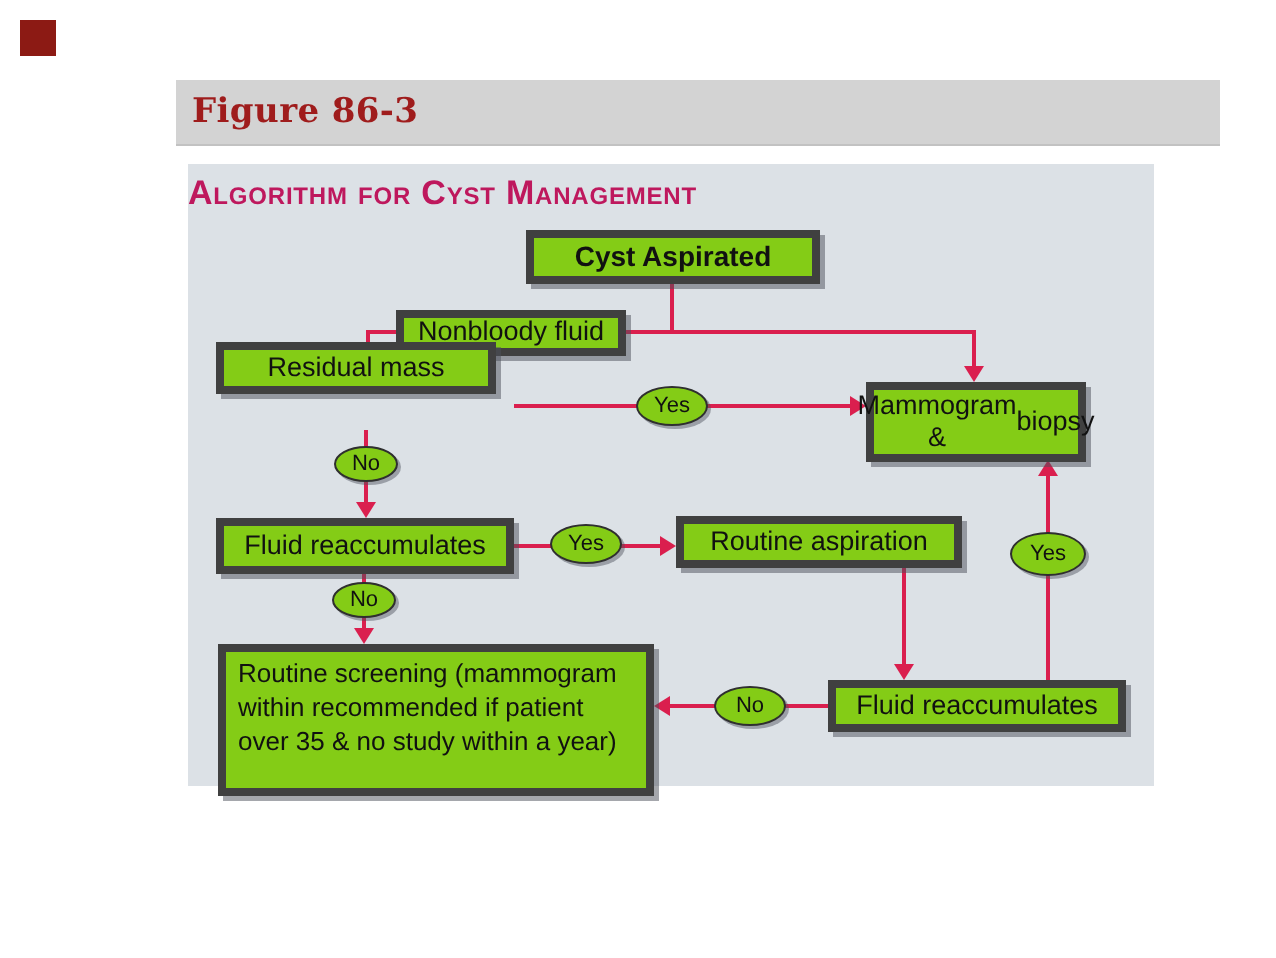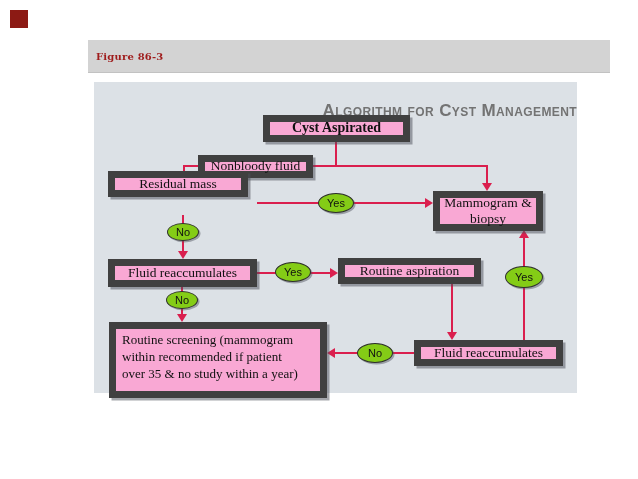--- a/index.html
+++ b/index.html
@@ -10,41 +10,41 @@
   
   .corner-mark{position:absolute;left:10px;top:10px;width:18px;height:18px;background:#8c1a14;}
   
   .figure-bar{
     position:absolute;left:88px;top:40px;width:522px;height:33px;
     background:#d3d3d3;border-bottom:1px solid #c2c2c2;
     display:flex;align-items:center;box-sizing:border-box;padding-left:8px;
   }
   .figure-bar .label{
     font-family:"DejaVu Serif","Liberation Serif",serif;
-    font-weight:bold;font-size:10px;color:#9f1c1c;letter-spacing:0.2px;
+    font-weight:bold;font-size:17px;color:#9f1c1c;letter-spacing:0.2px;
   }
   
   .panel{
     position:absolute;left:94px;top:82px;width:483px;height:311px;
     background:#dce1e6;
   }
   .panel-title{
-    position:absolute;left:0;top:19px;width:100%;text-align:right;
-    font-variant:small-caps;font-weight:bold;font-size:17px;color:#737373;
+    position:absolute;left:0;top:5px;width:100%;text-align:left;
+    font-variant:small-caps;font-weight:bold;font-size:17px;color:#be185d;
     letter-spacing:0.4px;
   }
   
   .node{
-    position:absolute;background:#f9a8d4;border:7px solid #404040;
+    position:absolute;background:#84cc16;border:4px solid #404040;
     box-shadow:2.5px 2.5px 0 rgba(75,80,90,0.5);
     display:flex;align-items:center;justify-content:center;
-    font-size:13.5px;color:#111;box-sizing:border-box;text-align:center;line-height:1.2;font-family:Liberation Serif, serif;
+    font-size:13.5px;color:#111;box-sizing:border-box;text-align:center;line-height:1.2;
   }
   .node.bold{font-weight:bold;font-size:14px;}
-  .node.multiline{flex-direction:column;}
+  .node.multiline{}
   .node.left-text{justify-content:flex-start;text-align:left;padding:3px 6px;font-size:13px;line-height:1.3;flex-direction:column;align-items:flex-start;}
   
   .oval{
     position:absolute;background:#84cc16;border:1.5px solid #2f2f2f;border-radius:50%;
     box-shadow:1.5px 1.5px 0 rgba(75,80,90,0.45);
     display:flex;align-items:center;justify-content:center;
     font-size:11px;color:#111;box-sizing:border-box;z-index:5;
   }
   
   .line{position:absolute;background:#da1f4e;}

